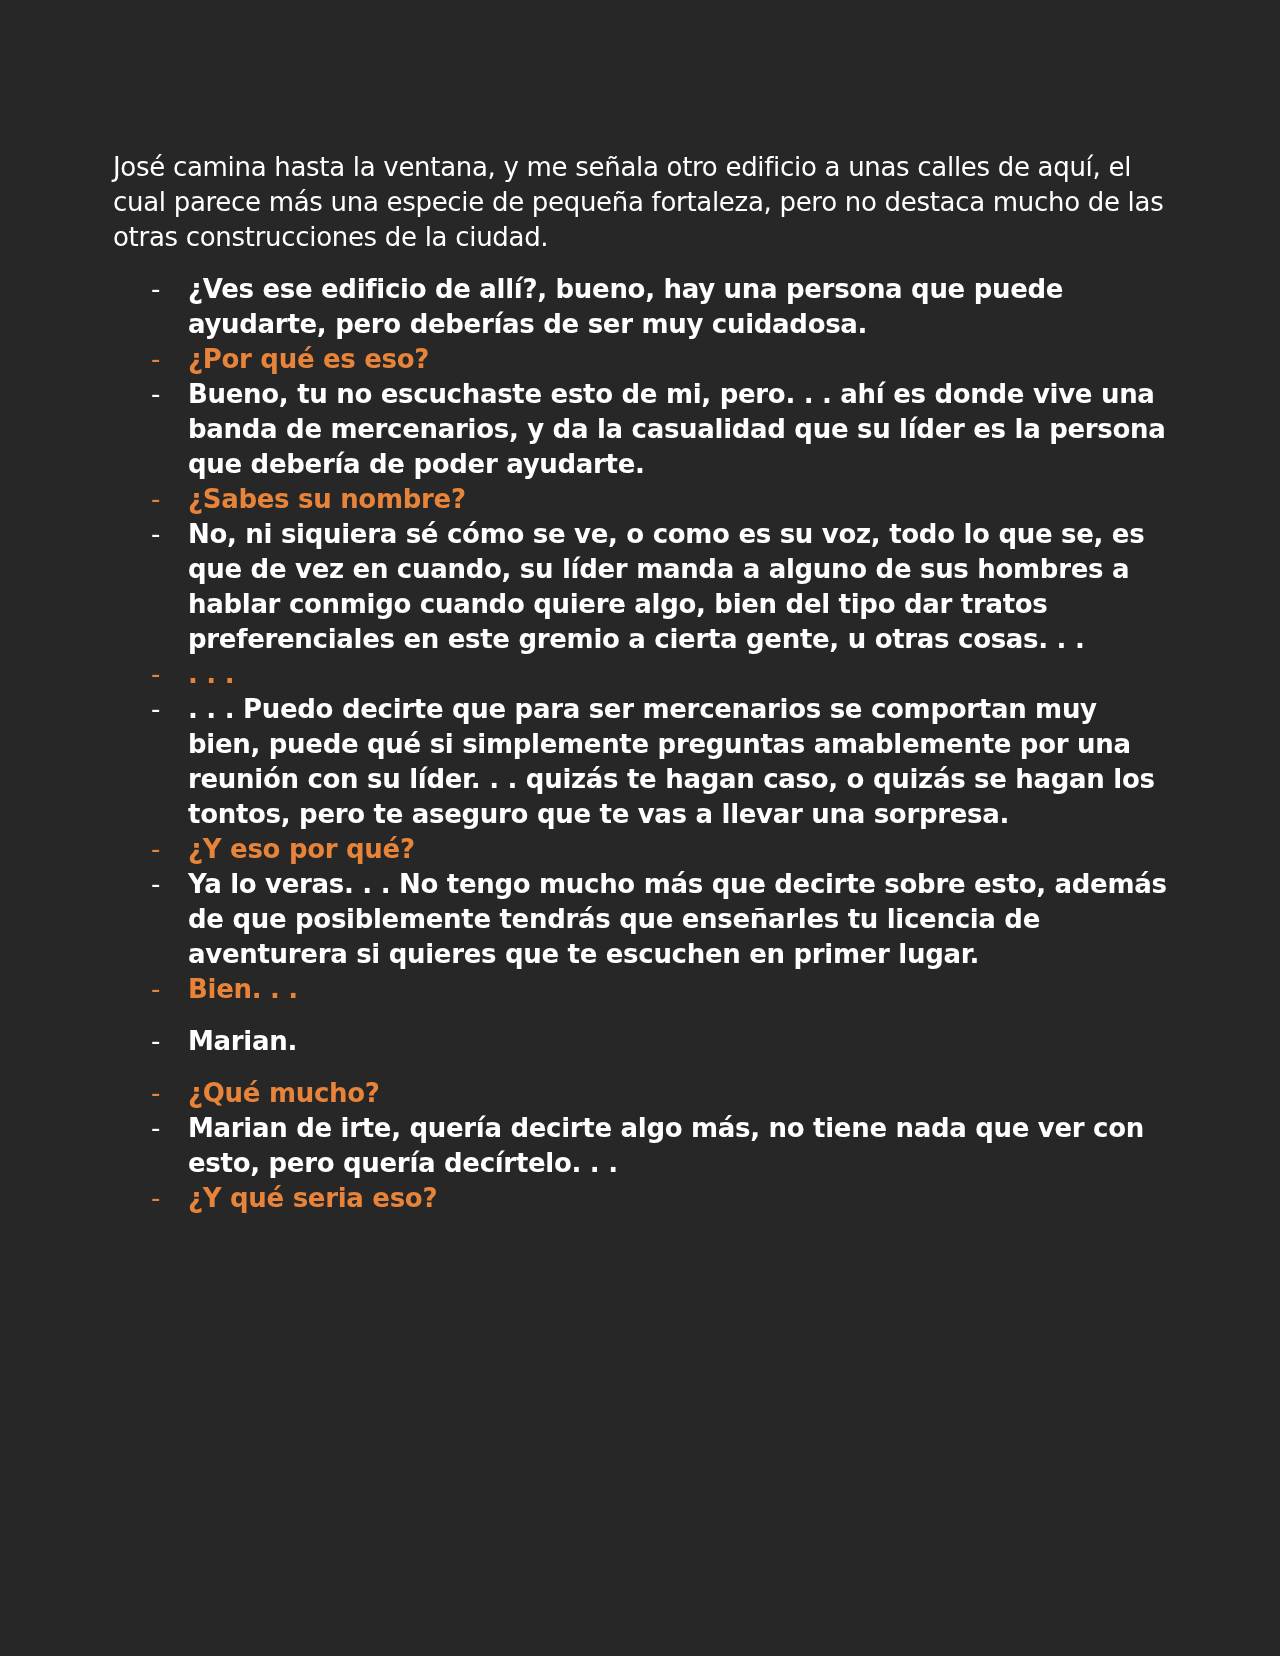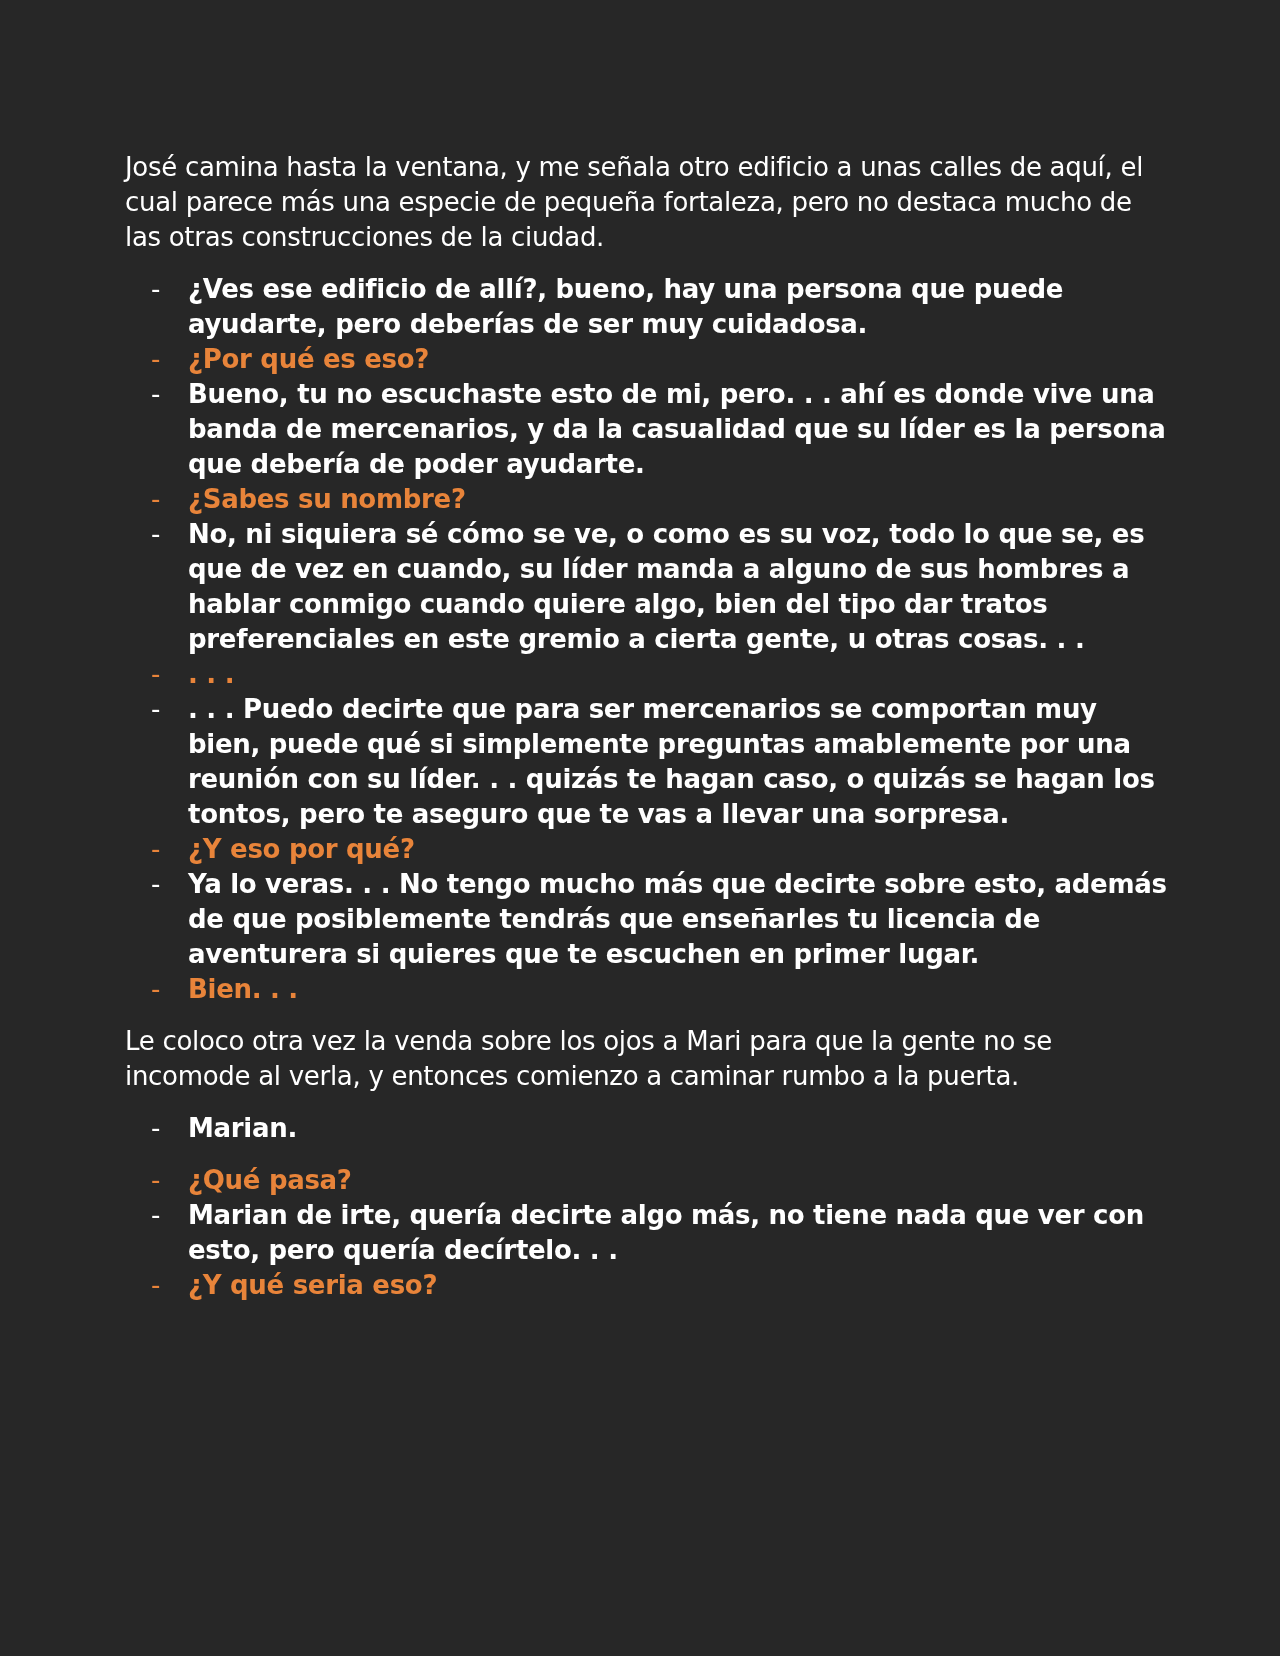--- a/index.html
+++ b/index.html
@@ -13,21 +13,21 @@
     }
     .page {
       position: absolute;
       left: 113px;
       top: 150px;
       width: 1060px;
       font-size: 26px;
       line-height: 35px;
       letter-spacing: -0.3px;
     }
-    .para { margin: 0 0 17px 12px; }
+    .para { margin: 0 0 17px 0; }
     .dialog { margin: 0 0 17px 0; padding: 0; list-style: none; }
     .line { display: flex; }
     .dash { width: 75px; flex: 0 0 75px; padding-left: 38px; box-sizing: border-box; }
     .txt { flex: 1; font-weight: bold; }
     .orange { color: #e8843a; }
   </style>
 </head>
 <body>
 
 <div class="page">
@@ -69,34 +69,33 @@
     <li class="line">
         <span class="dash">-</span>
         <span class="txt">Ya lo veras. . . No tengo mucho más que decirte sobre esto, además de que posiblemente tendrás que enseñarles tu licencia de aventurera si quieres que te escuchen en primer lugar.</span>
       </li>
     <li class="line orange">
         <span class="dash">-</span>
         <span class="txt">Bien. . .</span>
       </li>
   </ul>
 
-  <p class="para">Le coloco otra vez la venda sobre los ojos a Mari para que la gente no se incomode al verla, y entonces comienzo a caminar rumbo a la puerta.</p>
 
   <ul class="dialog">
     <li class="line">
         <span class="dash">-</span>
         <span class="txt">Marian.</span>
       </li>
   </ul>
 
 
   <ul class="dialog">
     <li class="line orange">
         <span class="dash">-</span>
-        <span class="txt">¿Qué pasa?</span>
+        <span class="txt">¿Qué mucho?</span>
       </li>
     <li class="line">
         <span class="dash">-</span>
         <span class="txt">Marian de irte, quería decirte algo más, no tiene nada que ver con esto, pero quería decírtelo. . .</span>
       </li>
     <li class="line orange">
         <span class="dash">-</span>
         <span class="txt">¿Y qué seria eso?</span>
       </li>
   </ul>

